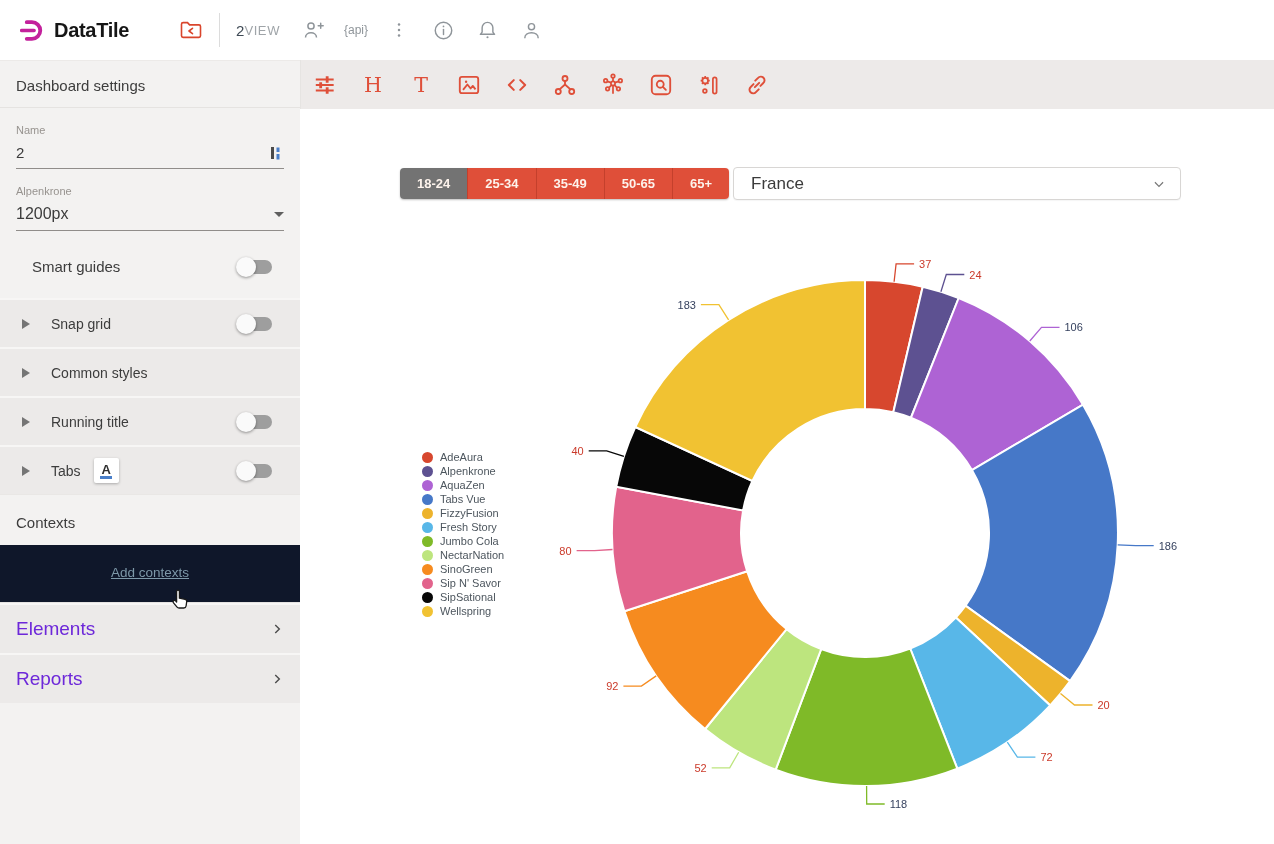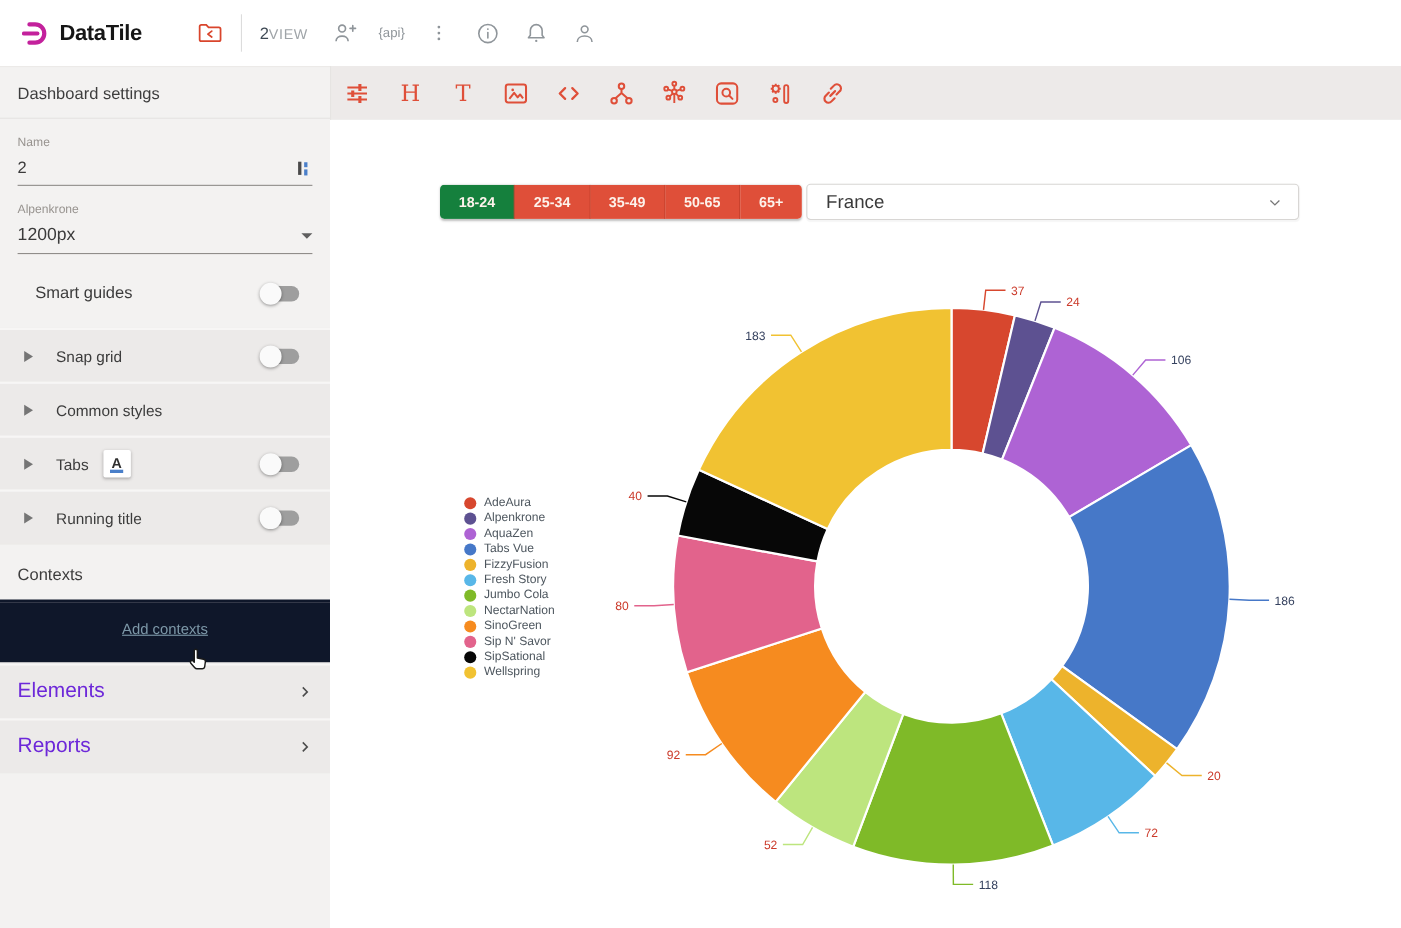--- a/index.html
+++ b/index.html
@@ -47,21 +47,21 @@
 
   
   .main { position:absolute; top:60px; left:300px; right:0; bottom:0; background:#fff; }
   .toolbar { height:49px; background:#EDEAE9; display:flex; align-items:center; padding-left:4px; gap:8px; border-left:1px solid #E6E4E2; }
   .tb-btn { width:40px; height:40px; background:none; border:none; color:#DF4F39; display:flex; align-items:center; justify-content:center; cursor:pointer; }
   .canvas { position:absolute; top:49px; left:0; right:0; bottom:0; background:#fff; }
 
   .age-group { position:absolute; left:100px; top:59px; display:flex; border-radius:4px; overflow:hidden; box-shadow:0 1px 2px rgba(0,0,0,.25); }
   .age-btn { height:31px; padding:0 17px; border:none; border-right:1px solid #C4402C; background:#DF4F39; color:#FDF3EC; font-size:13px; font-weight:bold; font-family:"Liberation Sans",sans-serif; cursor:pointer; }
   .age-btn:last-child { border-right:none; }
-  .age-btn.selected { background:#15803d; }
+  .age-btn.selected { background:#737373; }
 
   .country-select { position:absolute; left:433px; top:58px; width:448px; height:33px; background:#fff; border:1px solid #D8D6D4; border-radius:4px; display:flex; align-items:center; justify-content:space-between; padding:0 14px 0 17px; cursor:pointer; box-shadow:0 1px 1px rgba(0,0,0,.04); }
   .country-value { font-size:17px; color:#3b3b3b; }
 
   .legend { position:absolute; left:122px; top:341px; }
   .legend-item { display:flex; align-items:center; height:14px; cursor:pointer; }
   .legend-swatch { width:11px; height:11px; border-radius:50%; flex:none; margin-right:7px; }
   .legend-name { font-size:11px; color:#4D565E; white-space:nowrap; }
 
   .donut-svg { position:absolute; left:0; top:0; }
@@ -165,30 +165,30 @@
     <span class="switch"></span>
   </div>
 
   <div class="exp-row">
     <span class="tri"></span>
     <span class="exp-label">Common styles</span>
   </div>
 
   <div class="exp-row">
     <span class="tri"></span>
+    <span class="exp-label">Running title</span>
+    <span class="switch"></span>
+  </div>
+
+  <div class="exp-row">
+    <span class="tri"></span>
     <span class="exp-label">Tabs</span>
     <span class="a-badge">
         <span>A</span>
       </span>
-    <span class="switch"></span>
-  </div>
-
-  <div class="exp-row">
-    <span class="tri"></span>
-    <span class="exp-label">Running title</span>
     <span class="switch"></span>
   </div>
 
   <div class="ctx-title">Contexts</div>
 
   <div class="add-ctx-row">
     <a class="add-ctx-link">Add contexts</a>
   </div>
 
   <div class="nav-row">

